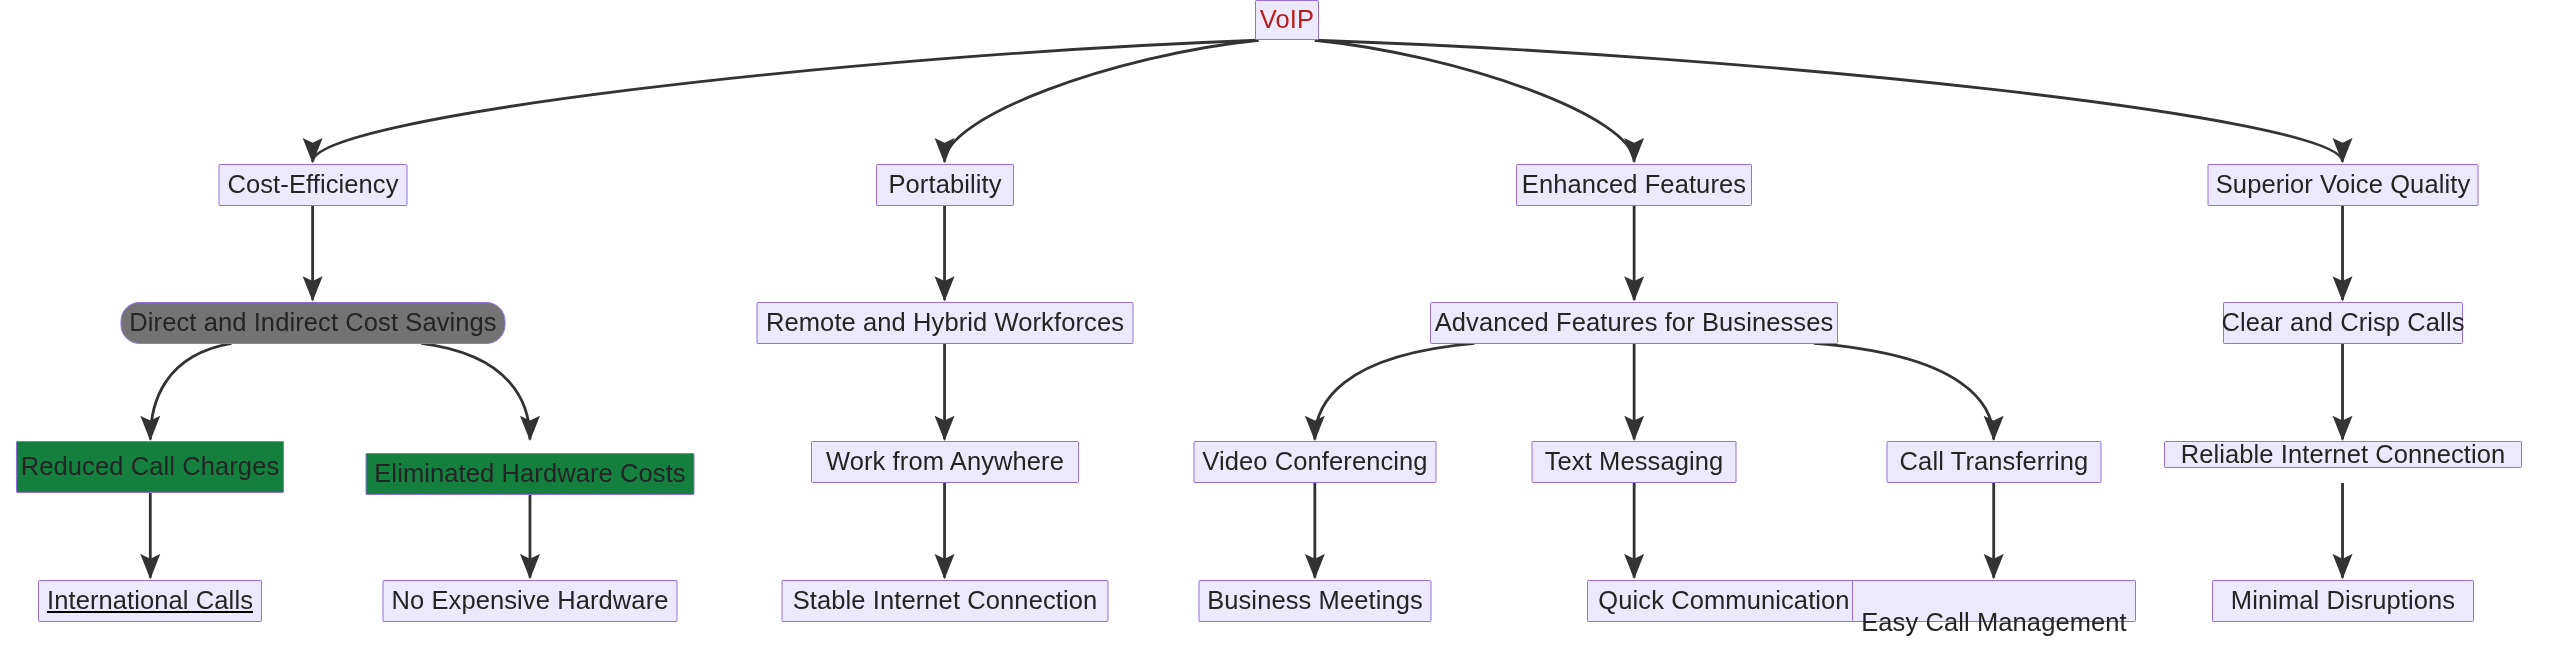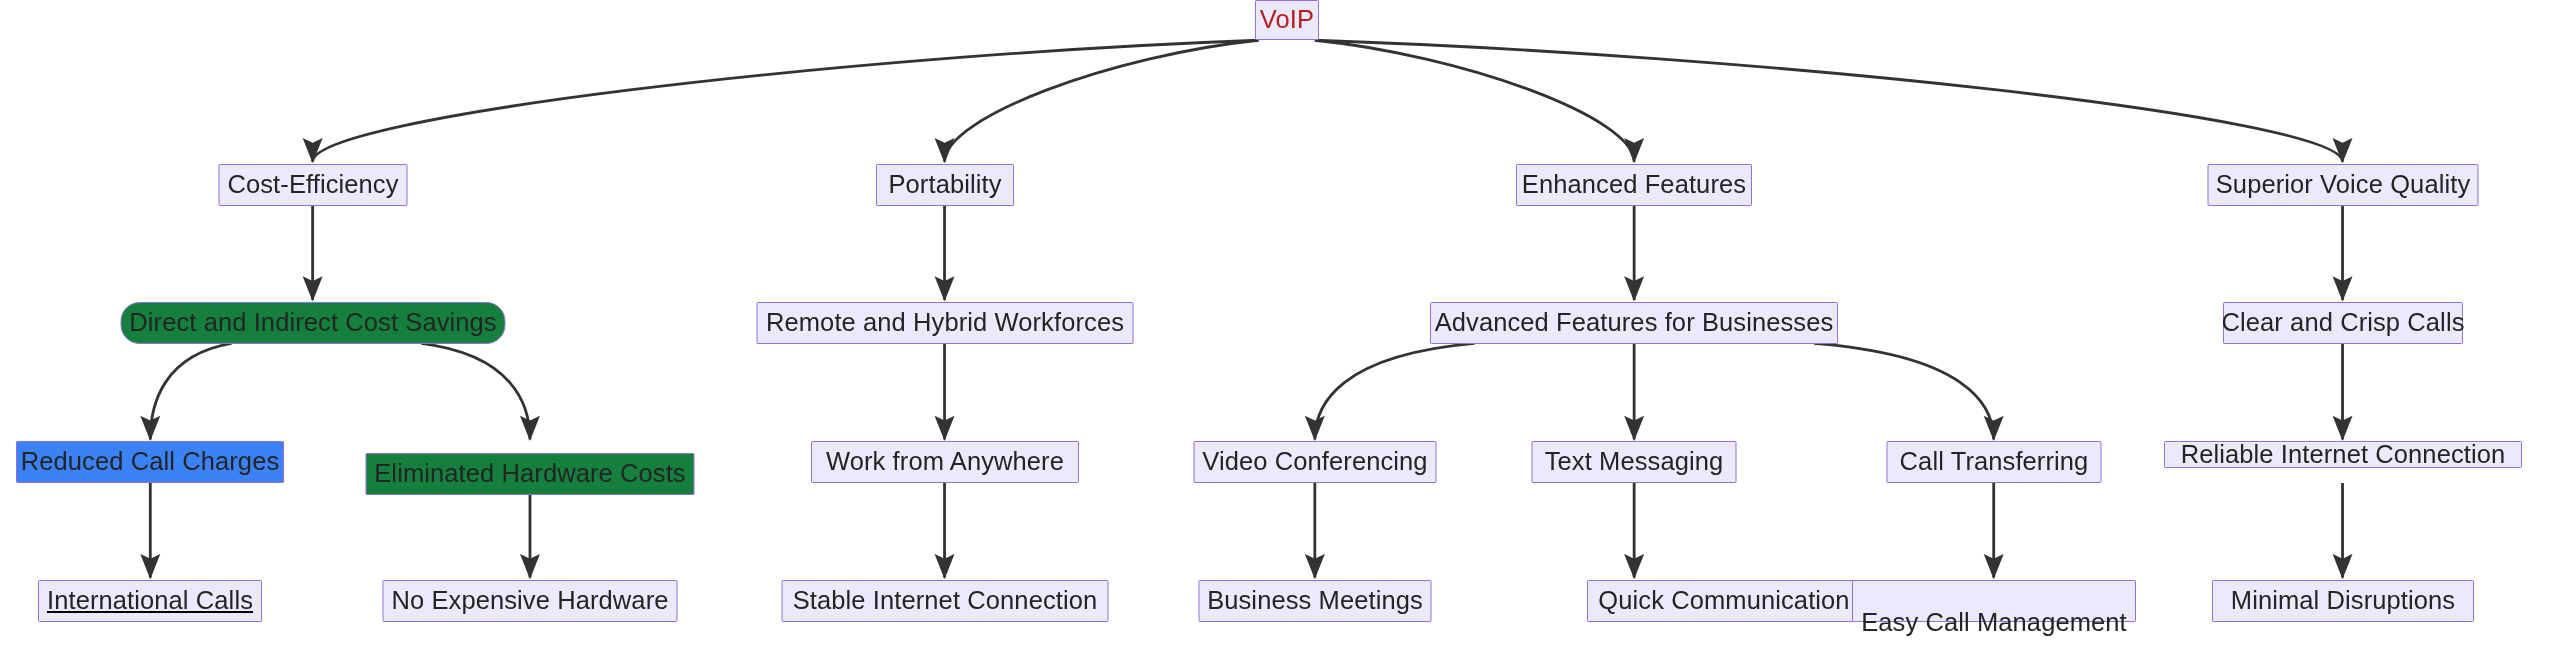--- a/index.html
+++ b/index.html
@@ -91,33 +91,33 @@
       </div>
       <div class="node" style="left: 945px; top: 164px; width: 138px; height: 42px; background: rgb(236, 233, 252); border-color: rgb(147, 112, 219);">
         <span class="node-label" style="color: rgb(36, 36, 36);">Portability</span>
       </div>
       <div class="node" style="left: 1634px; top: 164px; width: 236px; height: 42px; background: rgb(236, 233, 252); border-color: rgb(147, 112, 219);">
         <span class="node-label" style="color: rgb(36, 36, 36);">Enhanced Features</span>
       </div>
       <div class="node" style="left: 2343px; top: 164px; width: 271px; height: 42px; background: rgb(236, 233, 252); border-color: rgb(147, 112, 219);">
         <span class="node-label" style="color: rgb(36, 36, 36);">Superior Voice Quality</span>
       </div>
-      <div class="node" style="left: 313px; top: 302px; width: 385px; height: 42px; background: #15803d; border-color: rgb(147, 112, 219); border-radius: 19px;">
+      <div class="node" style="left: 313px; top: 302px; width: 385px; height: 42px; background: #737373; border-color: rgb(147, 112, 219); border-radius: 19px;">
         <span class="node-label" style="color: rgb(36, 36, 36);">Direct and Indirect Cost Savings</span>
       </div>
       <div class="node" style="left: 945px; top: 302px; width: 377px; height: 42px; background: rgb(236, 233, 252); border-color: rgb(147, 112, 219);">
         <span class="node-label" style="color: rgb(36, 36, 36);">Remote and Hybrid Workforces</span>
       </div>
       <div class="node" style="left: 1634px; top: 302px; width: 408px; height: 42px; background: rgb(236, 233, 252); border-color: rgb(147, 112, 219);">
         <span class="node-label" style="color: rgb(36, 36, 36);">Advanced Features for Businesses</span>
       </div>
       <div class="node" style="left: 2343px; top: 302px; width: 240px; height: 42px; background: rgb(236, 233, 252); border-color: rgb(147, 112, 219);">
         <span class="node-label" style="color: rgb(36, 36, 36);">Clear and Crisp Calls</span>
       </div>
-      <div class="node" style="left: 150px; top: 441px; width: 268px; height: 42px; background: #3b82f6; border-color: rgb(147, 112, 219); text-align: right;">
+      <div class="node" style="left: 150px; top: 441px; width: 268px; height: 52px; background: #15803d; border-color: rgb(147, 112, 219); text-align: right;">
         <span class="node-label" style="color: rgb(36, 36, 36);">Reduced Call Charges</span>
       </div>
       <div class="node" style="left: 530px; top: 441px; width: 329px; height: 42px; background: #15803d; border-color: rgb(147, 112, 219); margin-top: 12px;">
         <span class="node-label" style="color: rgb(36, 36, 36);">Eliminated Hardware Costs</span>
       </div>
       <div class="node" style="left: 945px; top: 441px; width: 268px; height: 42px; background: rgb(236, 233, 252); border-color: rgb(147, 112, 219);">
         <span class="node-label" style="color: rgb(36, 36, 36);">Work from Anywhere</span>
       </div>
       <div class="node" style="left: 1315px; top: 441px; width: 243px; height: 42px; background: rgb(236, 233, 252); border-color: rgb(147, 112, 219);">
         <span class="node-label" style="color: rgb(36, 36, 36);">Video Conferencing</span>

